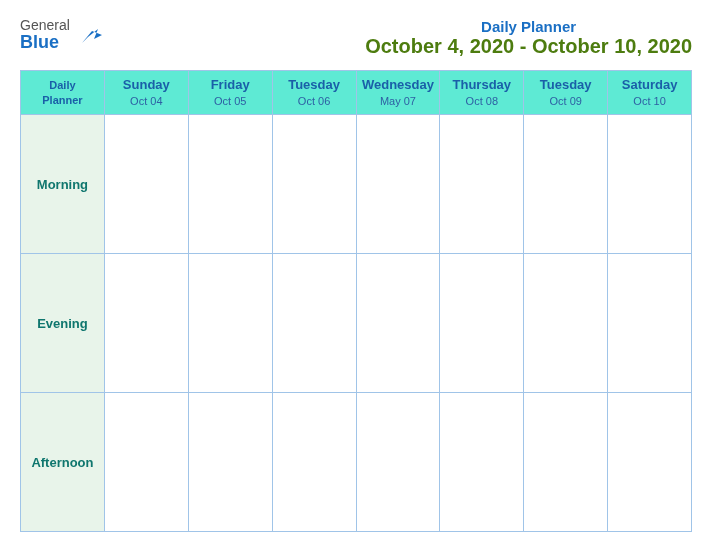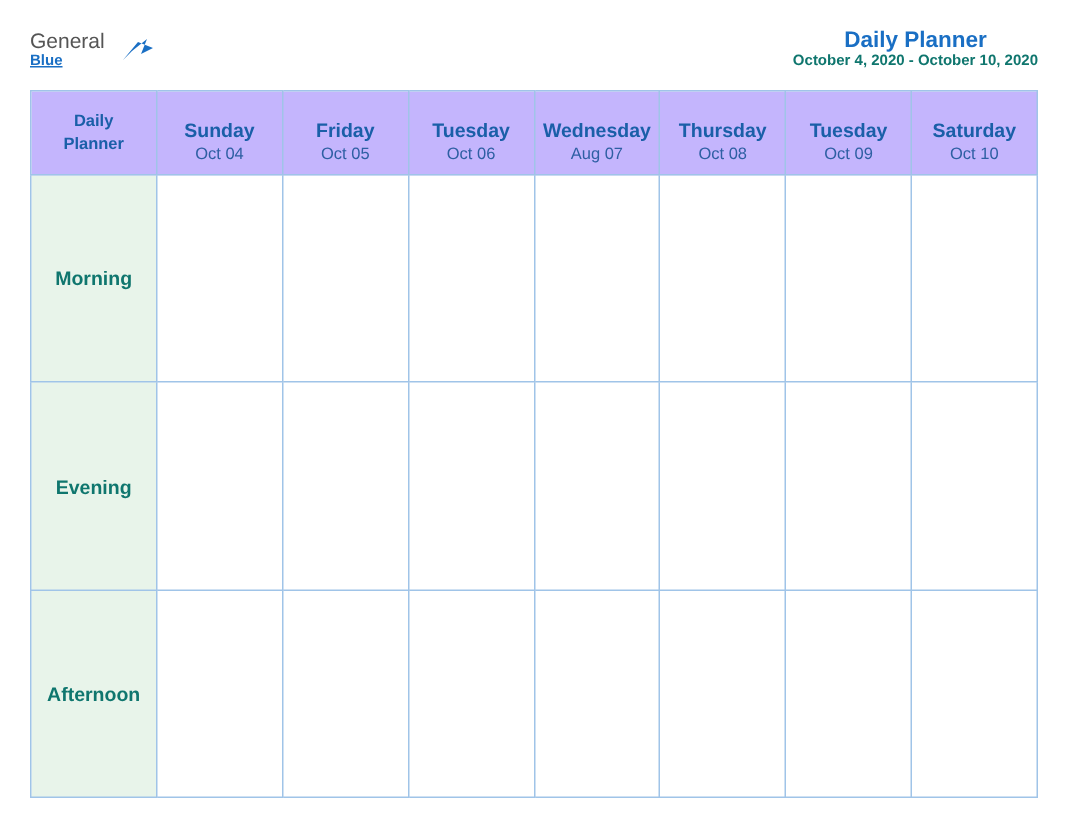--- a/index.html
+++ b/index.html
@@ -34,65 +34,64 @@
     }
 
     .logo-text-general {
       font-size: 14px;
       color: #555;
       font-weight: normal;
       line-height: 1.1;
     }
 
     .logo-text-blue {
-      font-size: 10px;
+      font-size: 18px;
       color: #1a6fc4;
       font-weight: bold;
       line-height: 1.1;
-      text-decoration: underline;
     }
 
     .logo-row {
       display: flex;
       align-items: center;
       gap: 4px;
     }
 
     .title-block {
       text-align: center;
     }
 
     .title-block .app-title {
       font-size: 15px;
       color: #1a6fc4;
       font-weight: bold;
     }
 
     .title-block .date-range {
-      font-size: 10px;
-      color: #0f766e;
+      font-size: 20px;
+      color: #4d7c0f;
       font-weight: bold;
     }
 
     .calendar-table {
       border-collapse: collapse;
       width: 100%;
       flex: 1;
       table-layout: fixed;
     }
 
     .calendar-table th,
     .calendar-table td {
       border: 1px solid #a0c4e8;
       text-align: center;
       vertical-align: middle;
     }
 
     .calendar-table th {
-      background: #c4b5fd;
+      background: #5eead4;
       padding: 6px 2px;
       color: #1a5fa8;
       font-size: 12px;
       font-weight: bold;
       line-height: 1.3;
     }
 
     .calendar-table td {
       height: 110px;
       background: #fff;
@@ -102,21 +101,20 @@
       background: #e8f4ea !important;
       color: #0f766e;
       font-size: 13px;
       font-weight: bold;
       width: 80px;
     }
 
     .day-header-main {
       font-size: 13px;
       font-weight: bold;
-      margin-top: 12px;
     }
 
     .day-header-sub {
       font-size: 11px;
       font-weight: normal;
       color: #2e5fa3;
     }
 
     .header-daily-planner {
       font-size: 11px;
@@ -163,21 +161,21 @@
         <th>
           <div class="day-header-main">Friday</div>
           <div class="day-header-sub">Oct 05</div>
         </th>
         <th>
           <div class="day-header-main">Tuesday</div>
           <div class="day-header-sub">Oct 06</div>
         </th>
         <th>
           <div class="day-header-main">Wednesday</div>
-          <div class="day-header-sub">Aug 07</div>
+          <div class="day-header-sub">May 07</div>
         </th>
         <th>
           <div class="day-header-main">Thursday</div>
           <div class="day-header-sub">Oct 08</div>
         </th>
         <th>
           <div class="day-header-main">Tuesday</div>
           <div class="day-header-sub">Oct 09</div>
         </th>
         <th>

